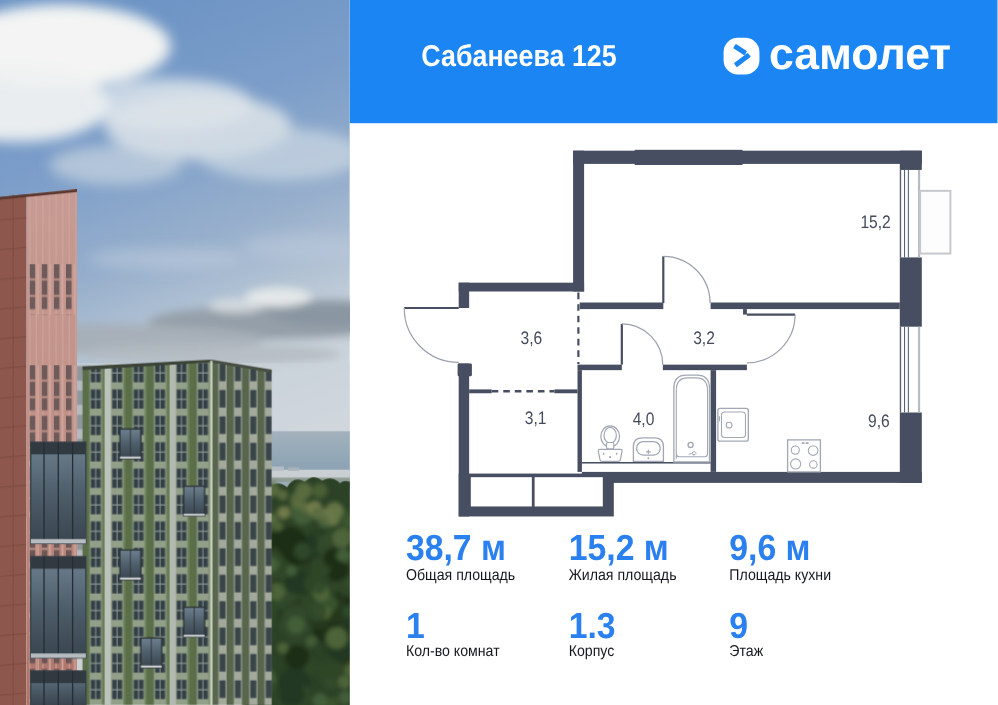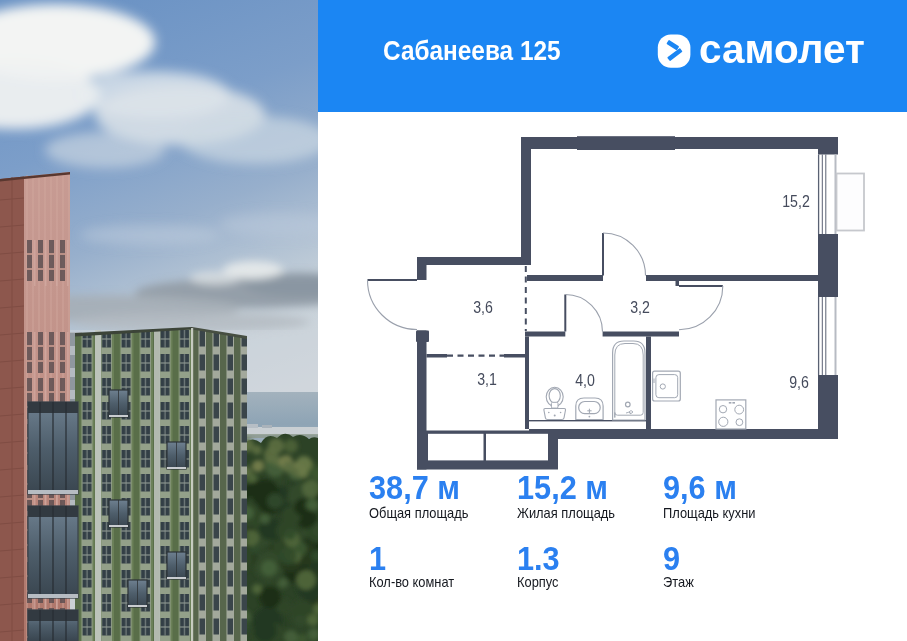--- a/index.html
+++ b/index.html
@@ -559,21 +559,21 @@
     <g>
         <text transform="translate(796,207) scale(0.86,1)">15,2</text>
       </g>
 
     <g>
         <text transform="translate(799,388) scale(0.86,1)">9,6</text>
       </g>
   </g>
 </svg>
 
-<div class="abs" style="left:318px;top:470px;width:589px;height:161px;background:#fff;">
+<div class="abs" style="left:318px;top:480px;width:589px;height:161px;background:#fff;">
 
   <div class="abs" style="left:51px;top:0.6px;color:#2b80f0;font-size:33px;font-weight:bold;line-height:1;transform:scaleX(0.93);transform-origin:0 0;">38,7&nbsp;м</div>
 
   <div class="abs" style="left:51px;top:35.8px;color:#15181f;font-size:14.3px;line-height:1;transform:scaleX(0.9);transform-origin:0 0;">Общая площадь</div>
 
   <div class="abs" style="left:198.5px;top:0.6px;color:#2b80f0;font-size:33px;font-weight:bold;line-height:1;transform:scaleX(0.93);transform-origin:0 0;">15,2&nbsp;м</div>
 
   <div class="abs" style="left:198.5px;top:35.8px;color:#15181f;font-size:14.3px;line-height:1;transform:scaleX(0.9);transform-origin:0 0;">Жилая площадь</div>
 
   <div class="abs" style="left:345px;top:0.6px;color:#2b80f0;font-size:33px;font-weight:bold;line-height:1;transform:scaleX(0.93);transform-origin:0 0;">9,6&nbsp;м</div>

